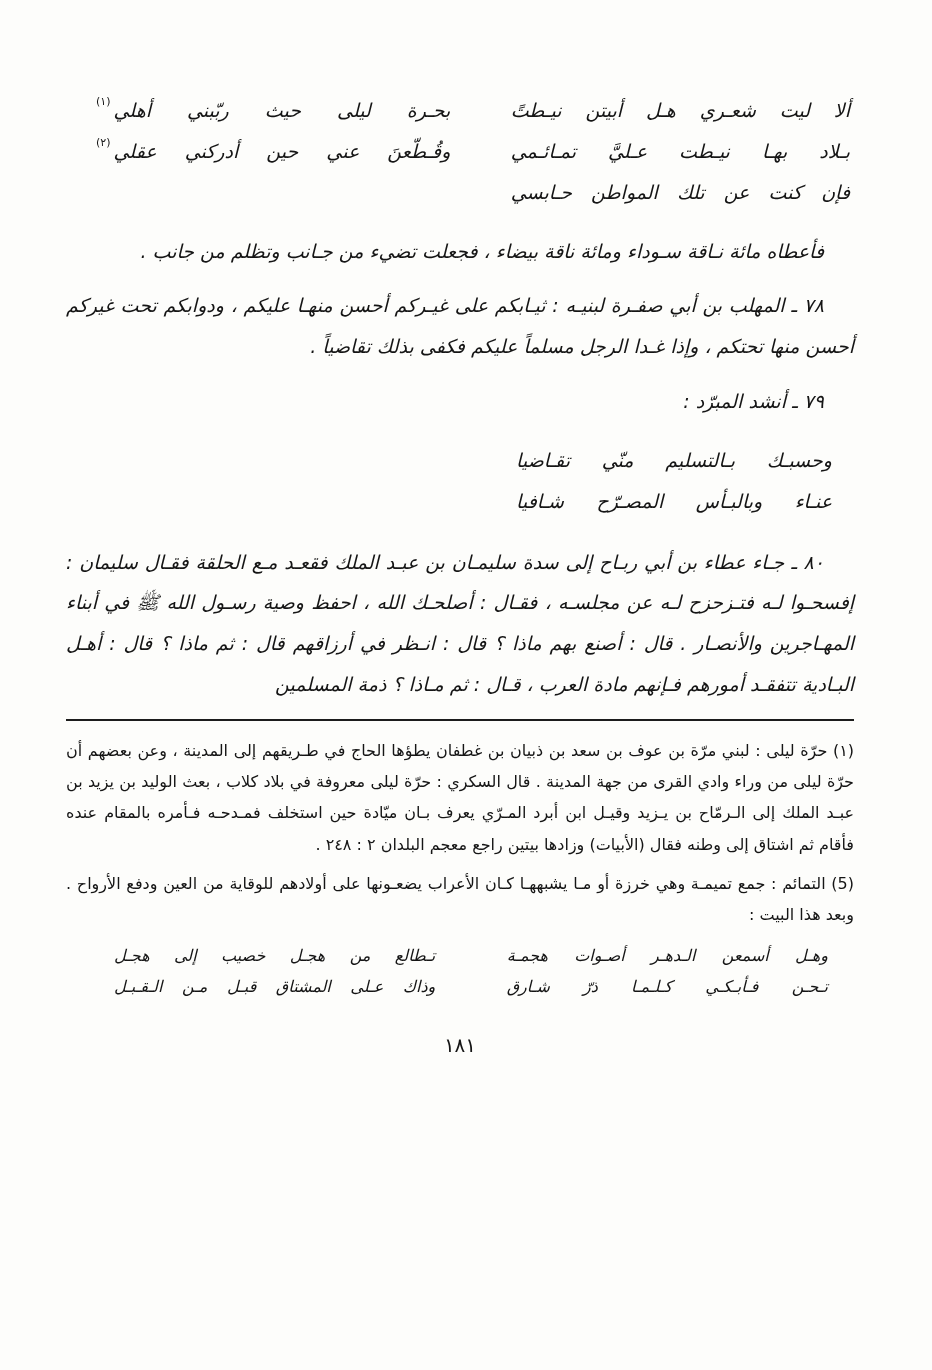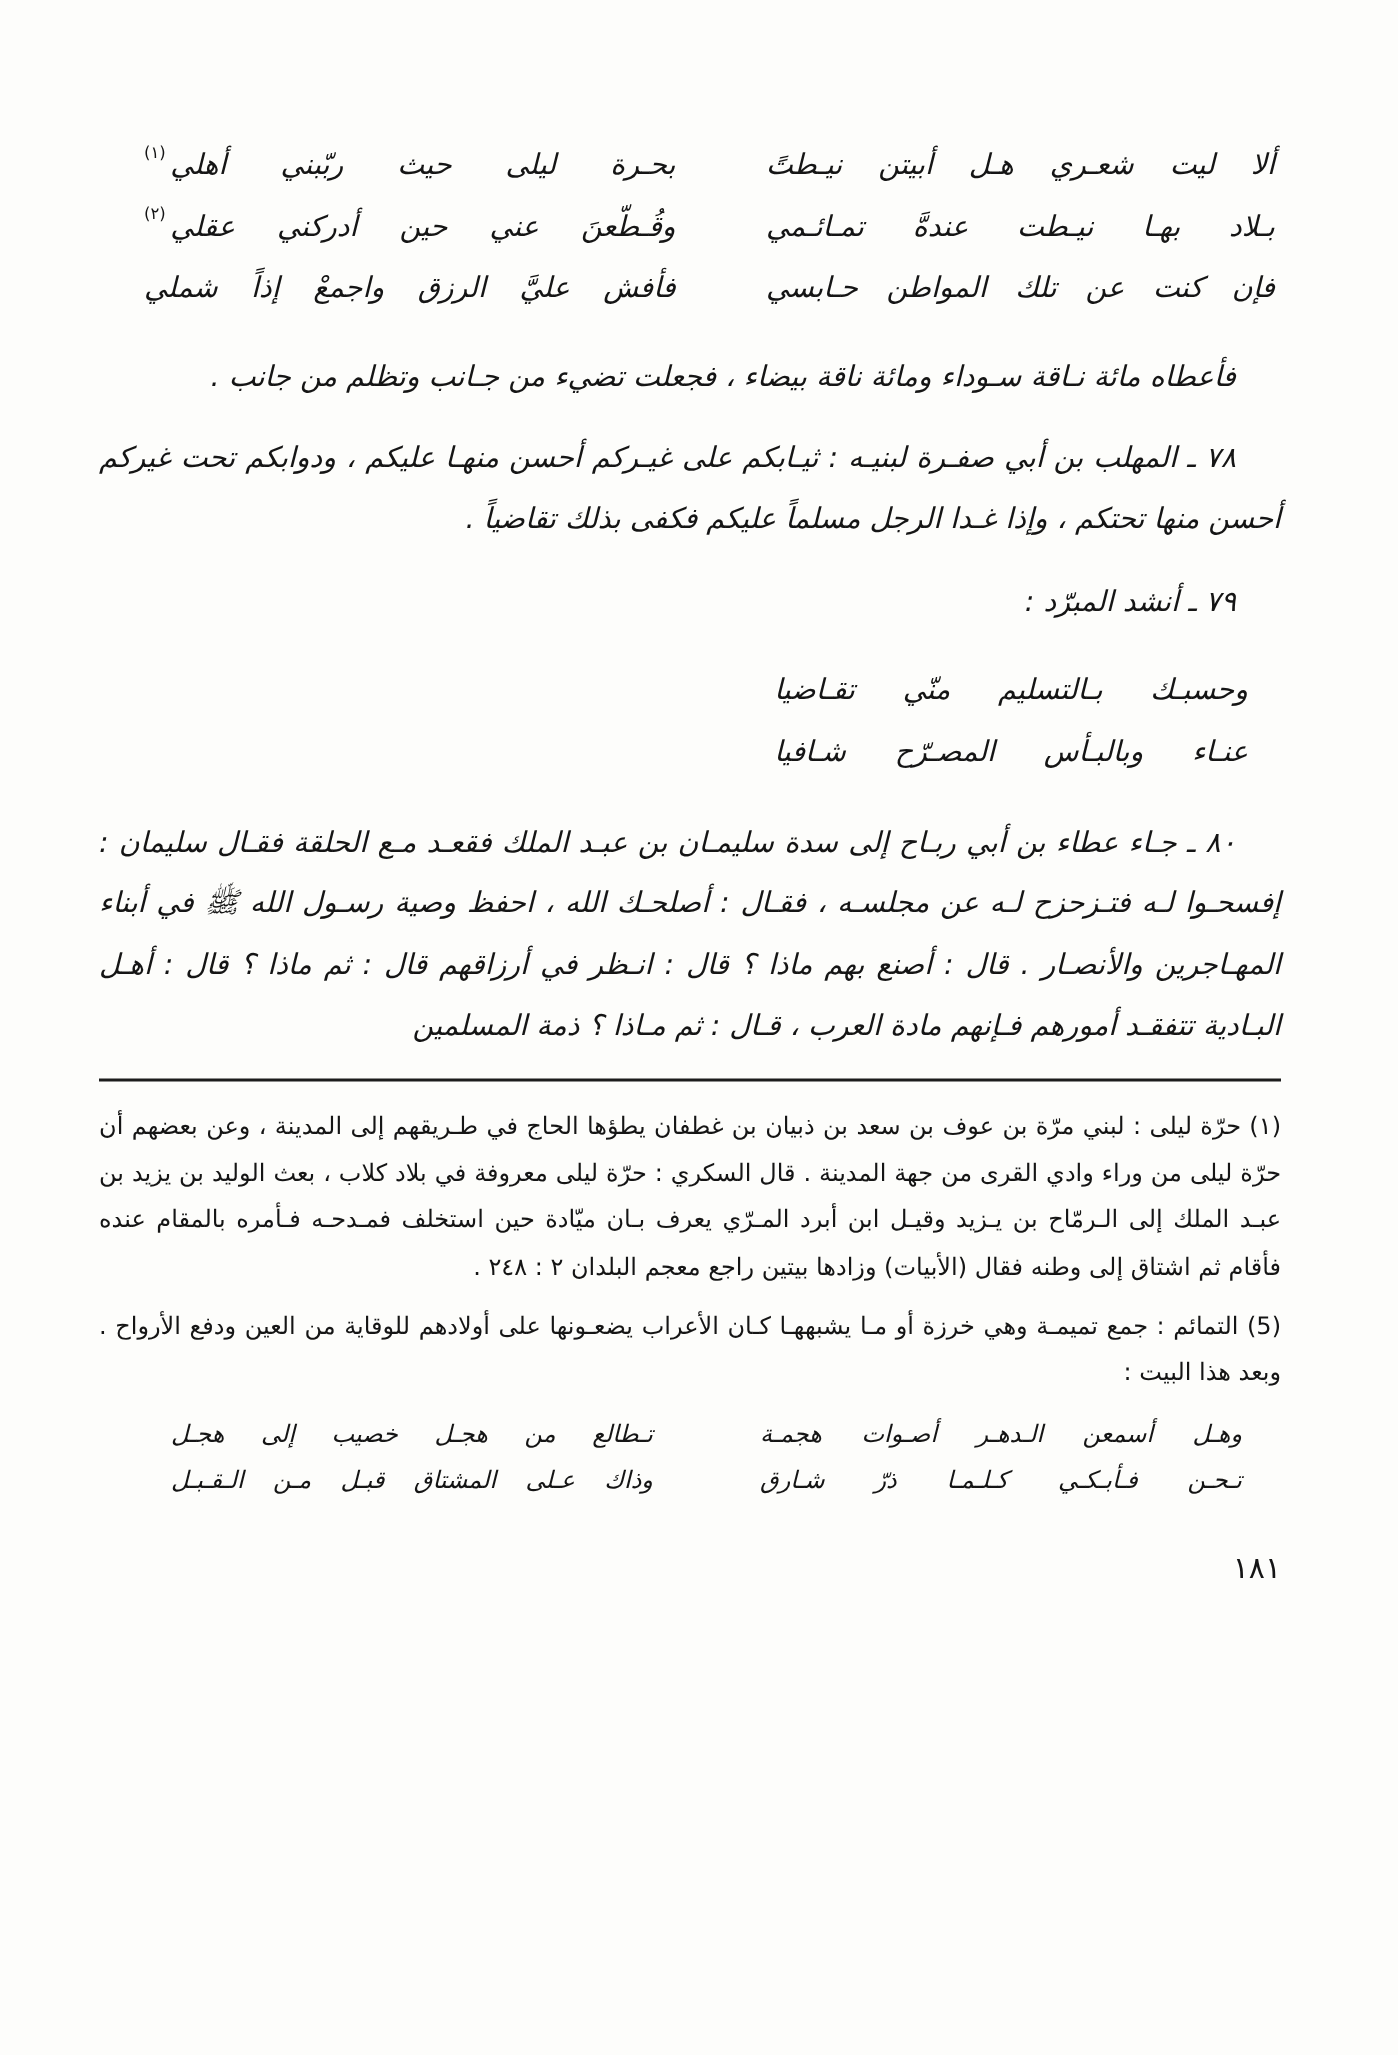--- a/index.html
+++ b/index.html
@@ -79,52 +79,49 @@
   .footnote {
     margin: 0 0 8px 0;
     text-align: justify;
   }
   .poem-footnote {
     padding: 2px 26px 0 48px;
     margin: 4px 0 8px 0;
   }
   
   .page-number {
-    text-align: right;
+    text-align: center;
     font-size: 20px;
     margin-top: 22px;
     letter-spacing: 2px;
   }
 </style>
 </head>
 <body>
 
 <div class="page">
   <div class="content">
 
     <div class="poem poem-opening">
       <div class="verse">
         <span class="hemi">ألا ليت شعـري هـل أبيتن نيـطتً</span>
         <span class="h2wrap">
           <span class="hemi">بحـرة ليلى حيث ربّبني أهلي</span>
           <sup class="fnref">(١)</sup>
         </span>
       </div>
       <div class="verse">
-        <span class="hemi">بـلاد بهـا نيـطت عندهَّ تمـائـمي</span>
+        <span class="hemi">بـلاد بهـا نيـطت عـليَّ تمـائـمي</span>
         <span class="h2wrap">
           <span class="hemi">وقُـطّعنَ عني حين أدركني عقلي</span>
           <sup class="fnref">(٢)</sup>
         </span>
       </div>
       <div class="verse">
         <span class="hemi">فإن كنت عن تلك المواطن حـابسي</span>
-        <span class="h2wrap">
-          <span class="hemi">فأفش عليَّ الرزق واجمعْ إذاً شملي</span>
-        </span>
       </div>
     </div>
 
     <p class="prose indent">فأعطاه مائة نـاقة سـوداء ومائة ناقة بيضاء ، فجعلت تضيء من جـانب وتظلم من جانب .</p>
 
     <p class="prose indent">٧٨ ـ المهلب بن أبي صفـرة لبنيـه : ثيـابكم على غيـركم أحسن منهـا عليكم ، ودوابكم تحت غيركم أحسن منها تحتكم ، وإذا غـدا الرجل مسلماً عليكم فكفى بذلك تقاضياً .</p>
 
     <p class="prose indent">٧٩ ـ أنشد المبرّد :</p>
 
     <div class="poem poem-mubarrad">

